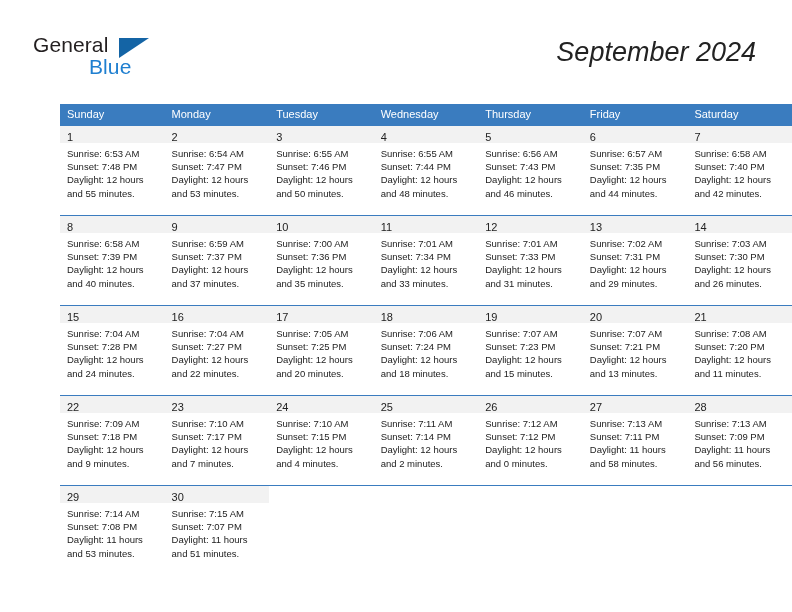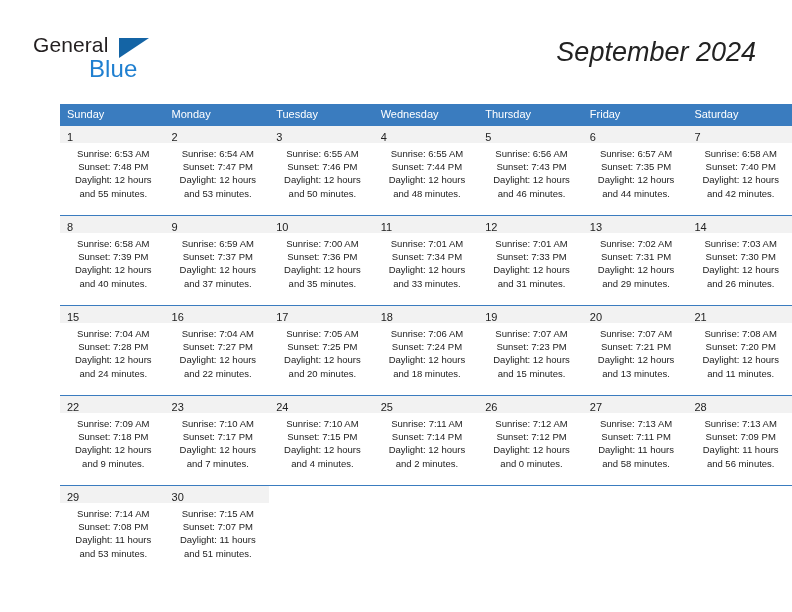--- a/index.html
+++ b/index.html
@@ -51,21 +51,21 @@
     top: 5px;
     width: 0;
     height: 0;
     border-left: 30px solid #1464a5;
     border-bottom: 20px solid transparent;
   }
   .logo-blue {
     position: absolute;
     left: 56px;
     top: 22px;
-    font-size: 24px;
+    font-size: 21px;
     letter-spacing: 0.1px;
     color: #1f7fd0;
     font-family: "Liberation Sans", sans-serif;
   }
 
   .title-block {
     position: absolute;
     right: 36px;
     top: 36px;
     text-align: center;
@@ -129,21 +129,20 @@
     padding: 1px 0 0 7px;
     box-sizing: border-box;
   }
   .daynum {
     font-size: 11px;
     color: #222222;
     line-height: 16px;
   }
   .lines {
     padding: 4px 5px 0 7px;
-    text-align: center;
   }
   .line {
     font-size: 9.5px;
     line-height: 13.2px;
     color: #222222;
     white-space: nowrap;
   }
 </style>
 </head>
 <body>

